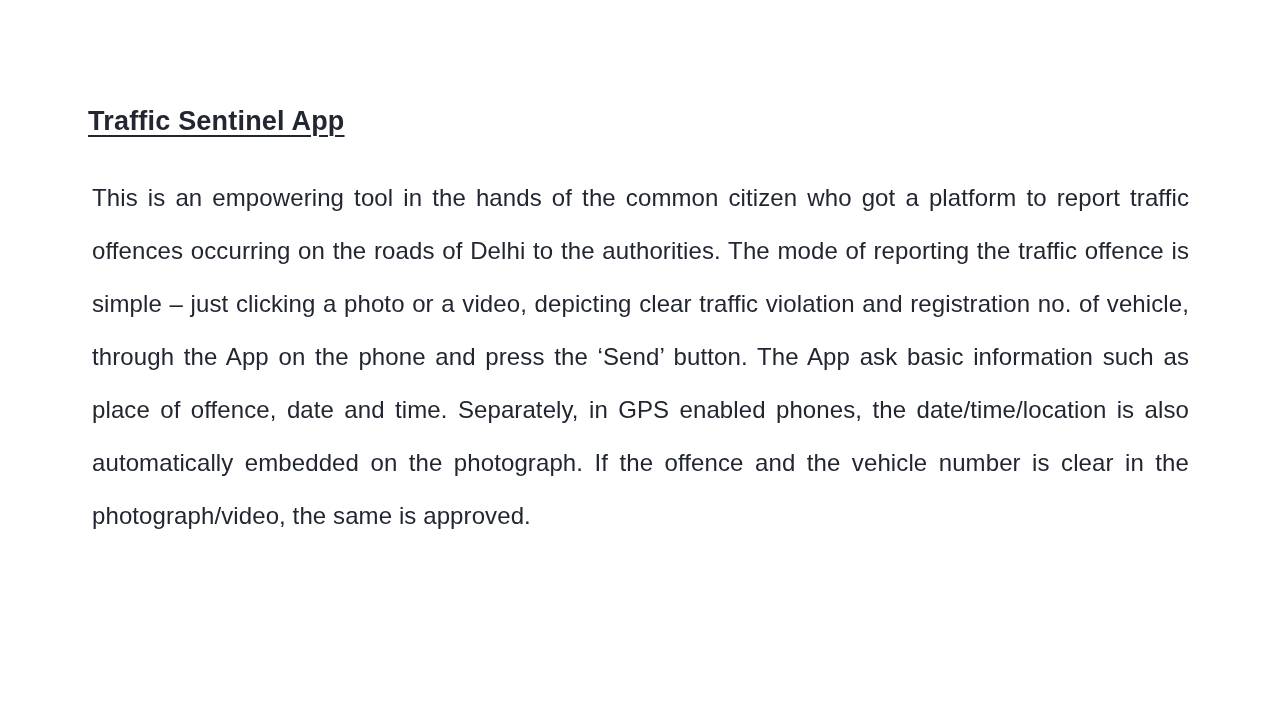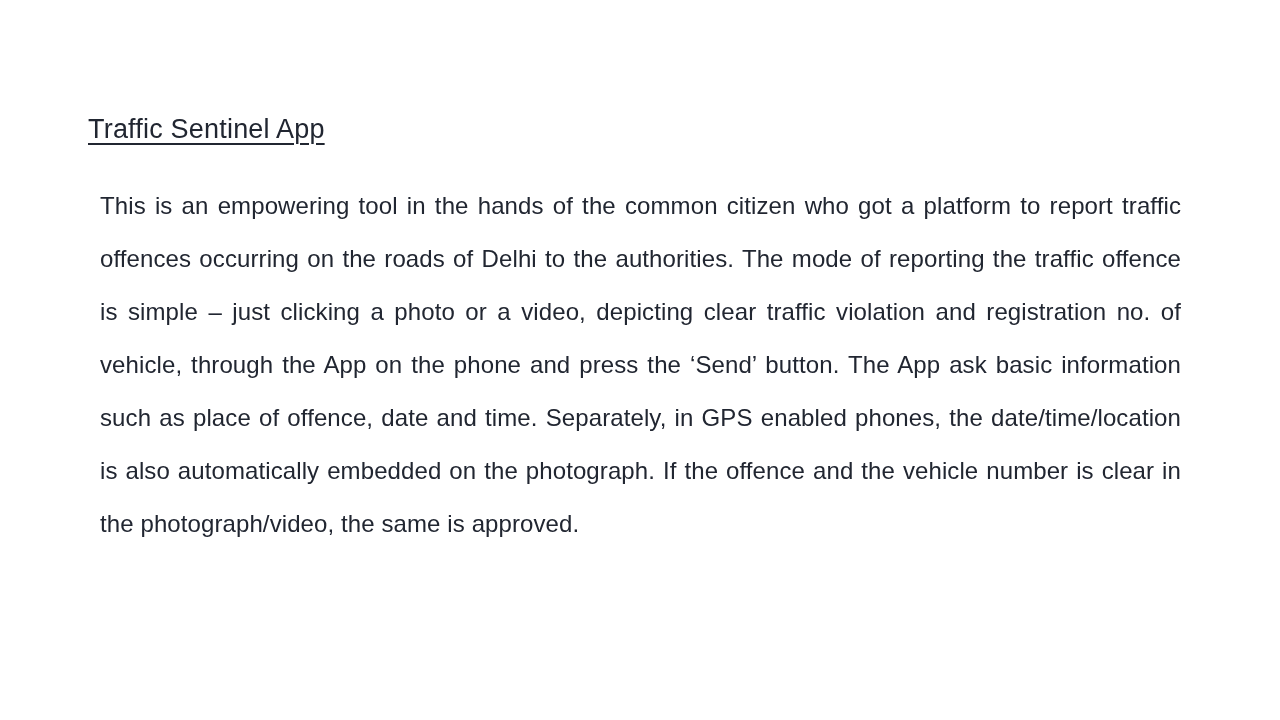--- a/index.html
+++ b/index.html
@@ -20,33 +20,33 @@
     height: 720px;
   }
   .content {
     position: absolute;
     left: 88px;
     top: 98px;
     width: 1105px;
   }
   .doc-heading {
     font-size: 27px;
-    font-weight: normal;
+    font-weight: bold;
     text-decoration: underline;
     text-decoration-thickness: 2px;
     text-underline-offset: 5px;
-    margin: 16px 0 34px 0;
+    margin: 8px 0 34px 0;
     letter-spacing: 0.2px;
   }
   .doc-paragraph {
     font-size: 24px;
     line-height: 53px;
     text-align: justify;
     text-justify: inter-word;
-    margin: 12px;
+    margin: 4px;
     letter-spacing: 0.1px;
   }
 </style>
 </head>
 <body>
 
 <div class="page">
   <div class="content">
     <h1 class="doc-heading">Traffic Sentinel App</h1>
     <p class="doc-paragraph">This is an empowering tool in the hands of the common citizen who got a platform to report traffic offences occurring on the roads of Delhi to the authorities. The mode of reporting the traffic offence is simple – just clicking a photo or a video, depicting clear traffic violation and registration no. of vehicle, through the App on the phone and press the ‘Send’ button. The App ask basic information such as place of offence, date and time. Separately, in GPS enabled phones, the date/time/location is also automatically embedded on the photograph. If the offence and the vehicle number is clear in the photograph/video, the same is approved.</p>

